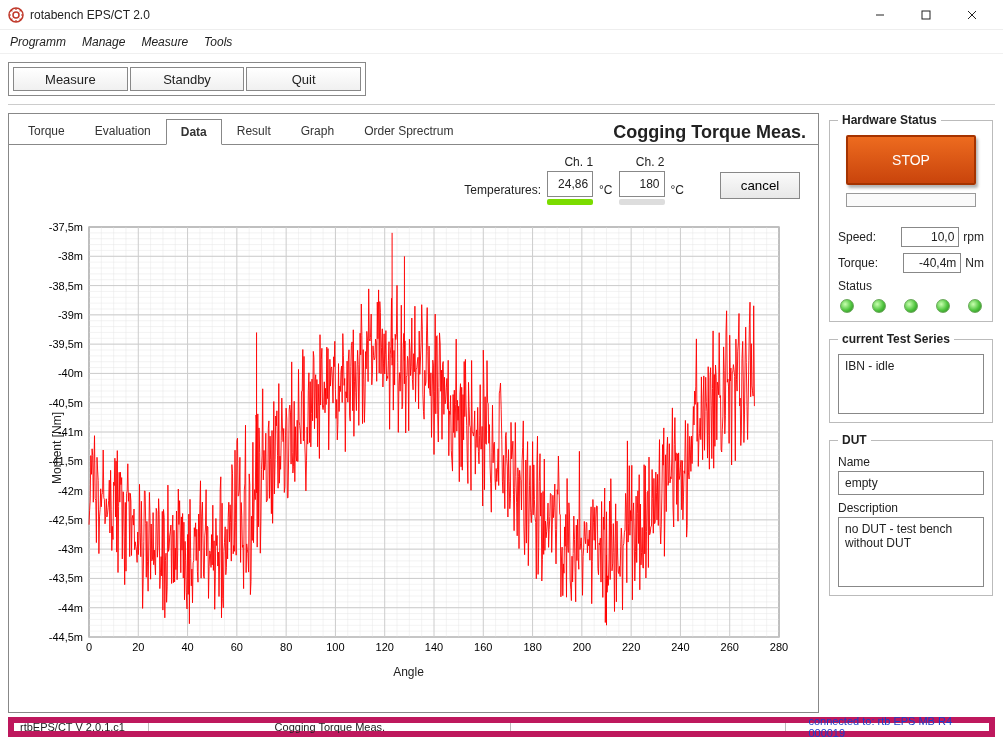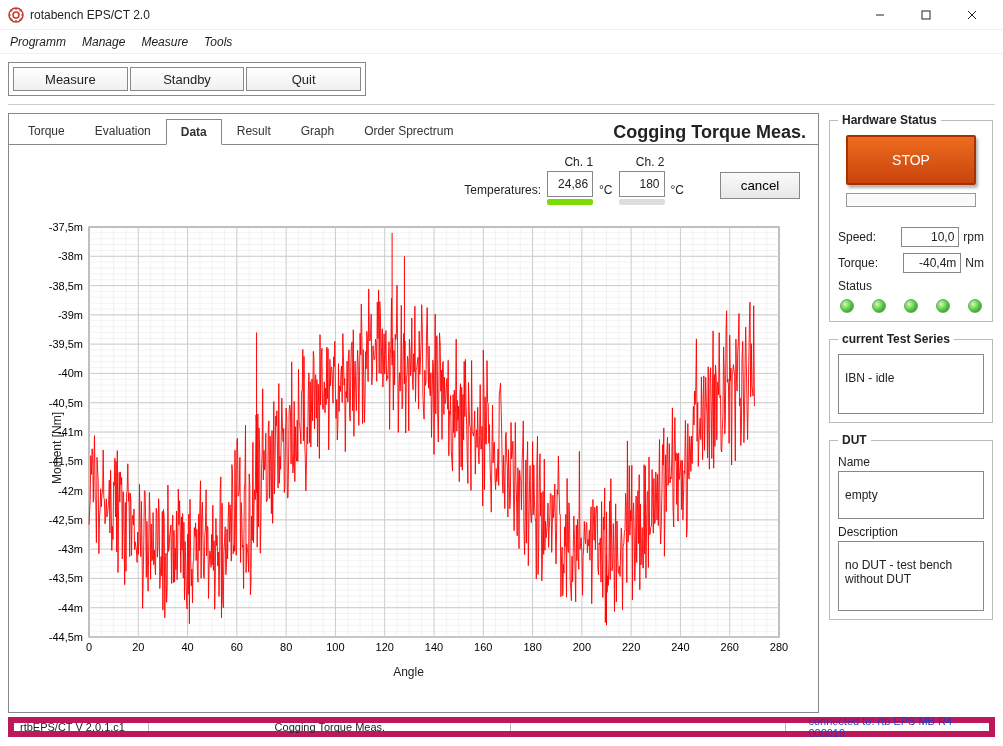--- a/index.html
+++ b/index.html
@@ -32,21 +32,21 @@
   .right { width:168px; display:flex; flex-direction:column; gap:10px; }
   fieldset { border:1px solid #bbb; padding:8px; }
   legend { font-size:12px; font-weight:600; padding:0 4px;}
   .stop-btn { width:130px; height:50px; margin:0 auto 8px auto; border-radius:2px; display:flex; align-items:center; justify-content:center; color:#fff; font-size:14px; background:linear-gradient(#ed6b1f,#c9440c); border:2px solid #a53300; box-shadow: 2px 3px 3px rgba(0,0,0,0.3); cursor:pointer;}
   .prog { width:130px; height:14px; border:1px solid #999; margin:0 auto; background:#fafafa;}
   .sv-row { display:flex; align-items:center; justify-content:space-between; margin:6px 0;}
   .sv-row .lbl { font-size:12px;}
   .sv-row .val { width:58px; height:20px; border:1px solid #888; background:#fff; display:flex; align-items:center; justify-content:flex-end; padding:0 4px;}
   .leds { display:flex; gap:14px; margin-top:6px; justify-content:space-between; padding:0 2px;}
   .led { width:14px; height:14px; border-radius:50%; background:radial-gradient(circle at 35% 35%, #c9ffb0, #4fc53e 55%, #2a7d1f); border:1px solid #6aa85a;}
-  .textbox { border:1px solid #888; padding:16px 6px; min-height:22px; background:#fff; font-size:12px;}
+  .textbox { border:1px solid #888; padding:4px 6px; min-height:22px; background:#fff; font-size:12px;}
   .tall { min-height:60px;}
   .taller { min-height:70px;}
   .statusbar { display:flex; align-items:stretch; border:6px solid #be185d; margin:0 8px 8px 8px; font-size:11px; height:20px;}
   .statusbar .cell { border-right:1px solid #bbb; padding:2px 6px; display:flex; align-items:center;}
   .statusbar .cell:last-child { border-right:none;}
   .statusbar .mid { flex:4; justify-content:center;}
   .statusbar .version { flex:1.4;}
   .statusbar .spc { flex:3;}
   .statusbar .conn { flex:2; color:#1a3ec9; justify-content:flex-end;margin-left:16px;}
   .yaxis-label { position:absolute; left:2px; top:50%; transform:translateY(-50%) rotate(-90deg); transform-origin:center; font-size:12px;}

